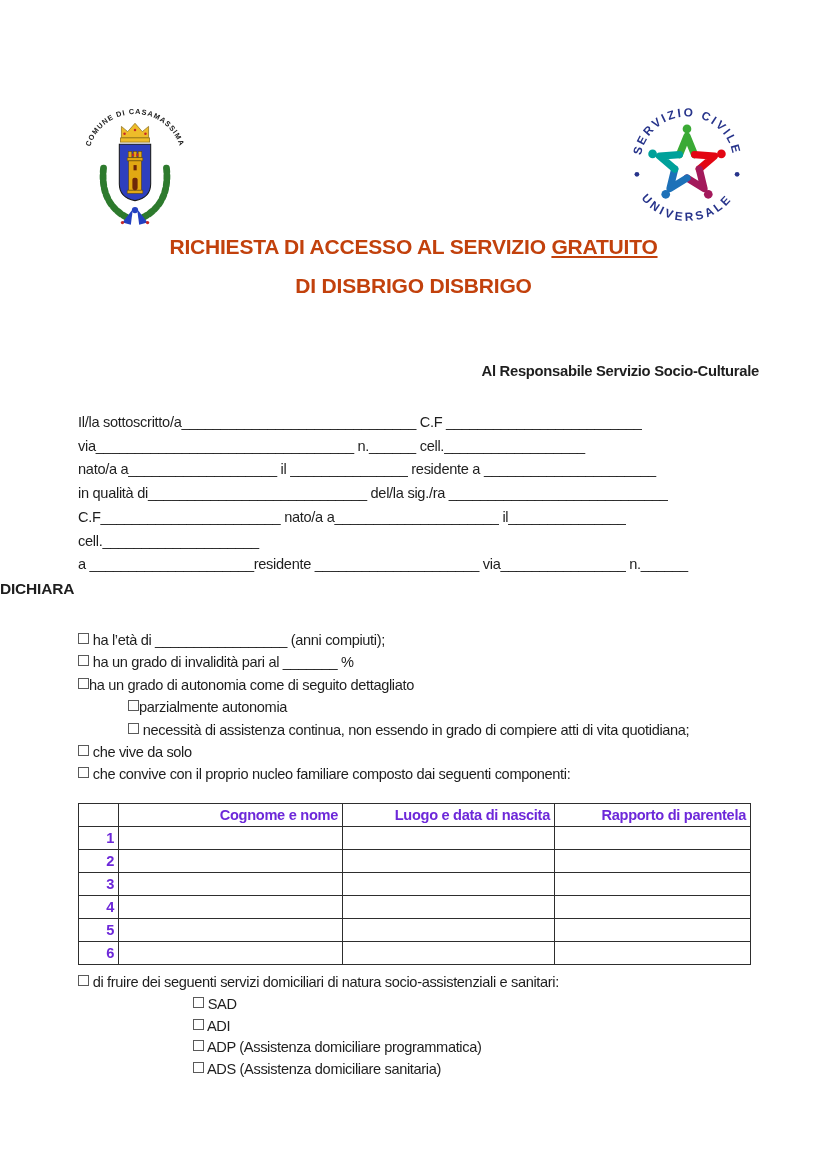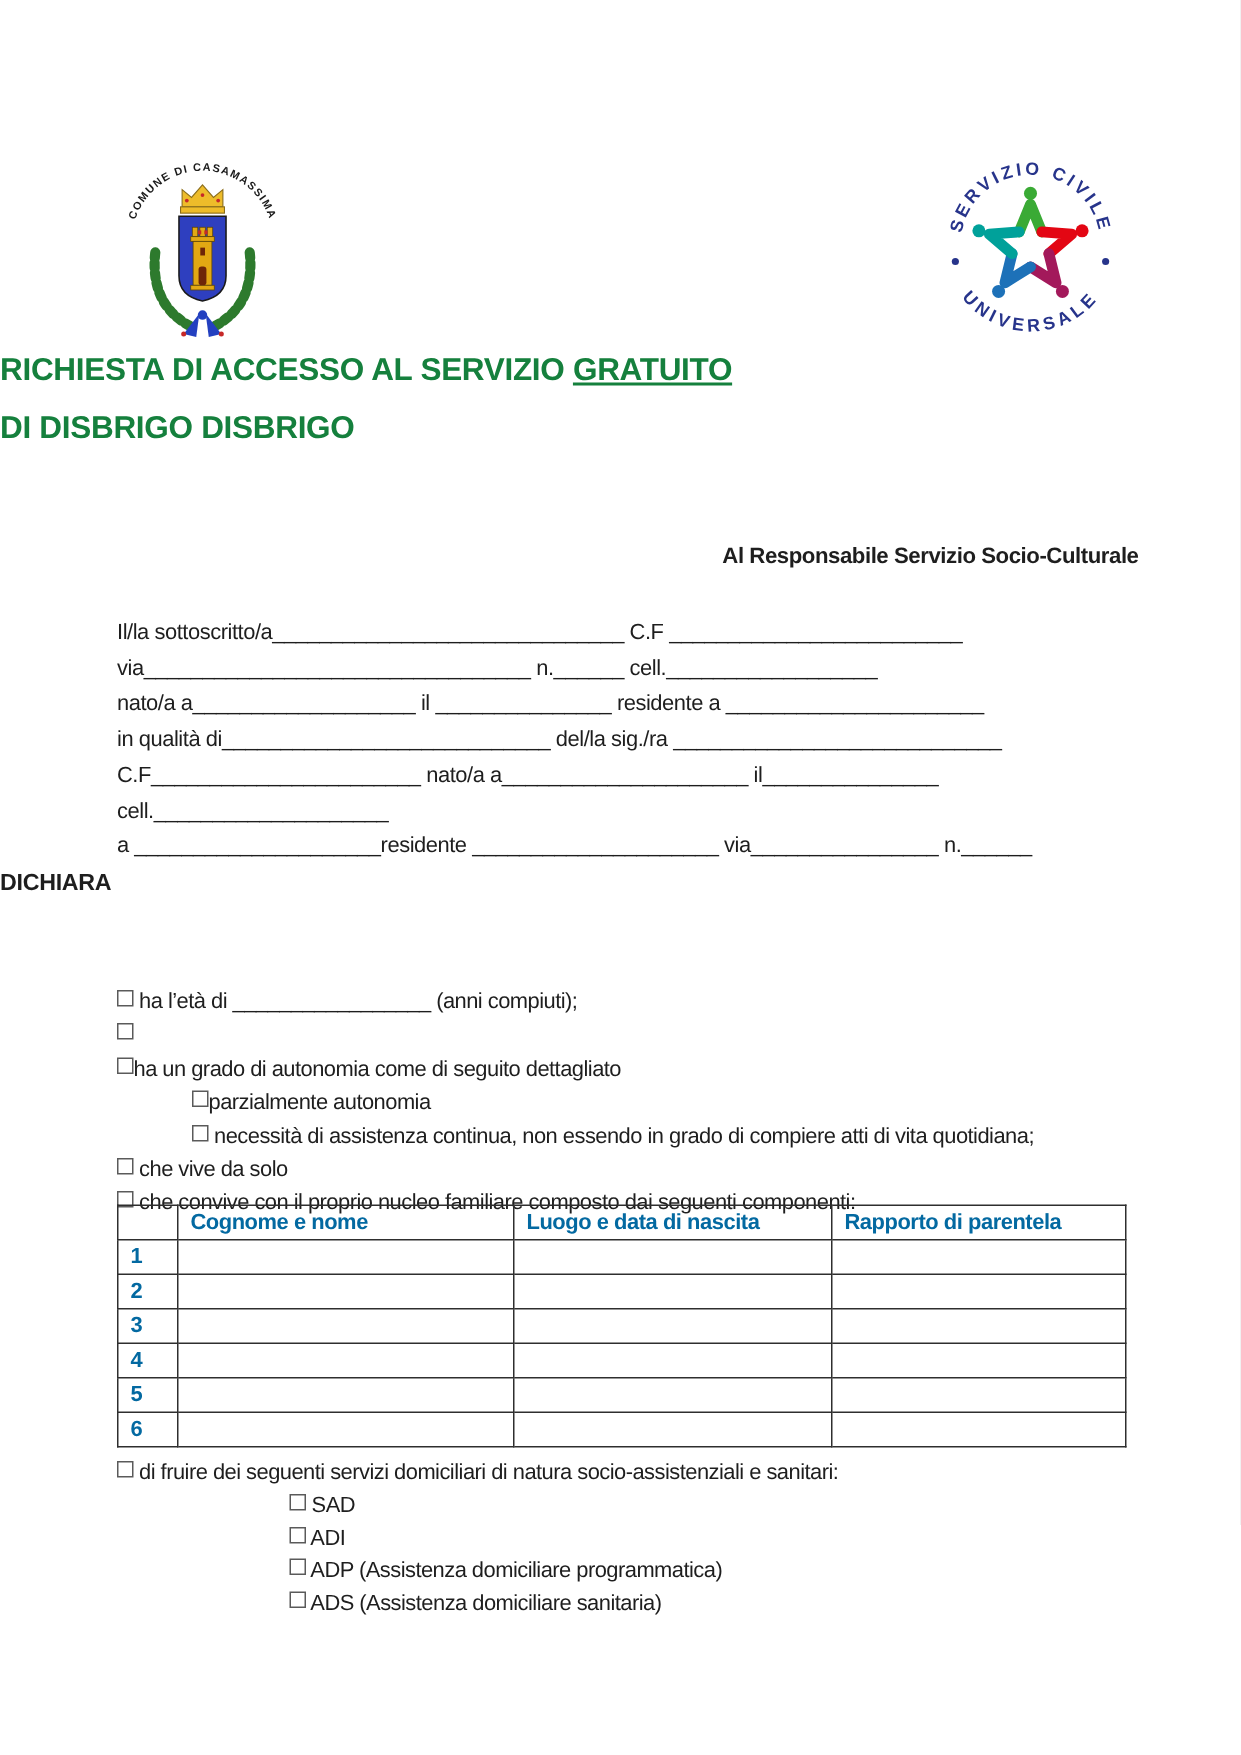--- a/index.html
+++ b/index.html
@@ -5,46 +5,46 @@
   html,body{margin:0;padding:0;background:#e8e8e8;}
   .page{
     position:relative;width:827px;height:1170px;background:#ffffff;margin:0 auto;
     font-family:"Liberation Sans","DejaVu Sans",sans-serif;color:#1e1e1e;overflow:hidden;
   }
   .abs{position:absolute;}
   
   .logo-left{left:82px;top:94px;width:106px;height:138px;}
   .logo-right{left:624px;top:100px;width:126px;height:126px;}
   
-  .title{top:227px;left:0;width:100%;text-align:left;font-size:21px;font-weight:700;
-         line-height:39px;letter-spacing:-0.2px;color:#15803d;}
+  .title{top:227px;left:0;width:100%;text-align:center;font-size:21px;font-weight:700;
+         line-height:39px;letter-spacing:-0.2px;color:#c2410c;}
   .title .u{text-decoration:underline;}
   
   .recipient{top:363px;right:68px;font-size:14.8px;font-weight:700;letter-spacing:-0.3px;}
   
   .formlines{top:411px;left:78px;width:700px;font-size:14.6px;line-height:23.7px;
              letter-spacing:-0.3px;}
   .fline{white-space:pre;}
   
   .dichiara{top:580px;left:0;width:100%;font-size:15.5px;font-weight:700;
             letter-spacing:-0.2px;}
   
-  .decl{top:629px;left:78px;width:700px;font-size:14.6px;line-height:22.4px;letter-spacing:-0.35px;margin-top:28px;}
+  .decl{top:629px;left:78px;width:700px;font-size:14.6px;line-height:22.4px;letter-spacing:-0.35px;}
   .services{top:972px;left:78px;width:700px;font-size:14.6px;line-height:21.8px;letter-spacing:-0.35px;}
   .drow{white-space:pre;}
   .indent-1{padding-left:50px;}
   .indent-2{padding-left:115px;}
   .lbl{white-space:pre;}
   .box{display:inline-block;width:9px;height:9px;border:1px solid #5a5a5a;
        vertical-align:1px;background:#fff;}
   
   table.fam{position:absolute;top:803px;left:78px;width:672px;border-collapse:collapse;
             font-size:14.6px;letter-spacing:-0.3px;table-layout:fixed;}
   table.fam th,table.fam td{border:1.6px solid #2e2e2e;height:20px;padding:1px 4px 1px 8px;
-            text-align:left;vertical-align:middle;font-weight:700;color:#0369a1;}
+            text-align:right;vertical-align:middle;font-weight:700;color:#6d28d9;}
   table.fam td.empty{font-weight:400;}
   col.c-num{width:40px;}
   col.c-a{width:224px;}
   col.c-b{width:212px;}
   col.c-c{width:196px;}
 </style>
 </head>
 <body>
 
 <div class="page">
@@ -150,21 +150,21 @@
     <div class="fline">in qualità di____________________________ del/la sig./ra ____________________________</div>
     <div class="fline">C.F_______________________ nato/a a_____________________ il_______________</div>
     <div class="fline">cell.____________________</div>
     <div class="fline">a _____________________residente _____________________ via________________ n.______</div>
   </div>
 
   <div class="abs dichiara">DICHIARA</div>
 
   <div class="abs decl">
     <div class="drow"><span class="box"></span><span class="lbl"> ha l’età di _________________ (anni compiuti);</span></div>
-    <div class="drow"><span class="box"></span></div>
+    <div class="drow"><span class="box"></span><span class="lbl"> ha un grado di invalidità pari al _______ %</span></div>
     <div class="drow"><span class="box"></span><span class="lbl">ha un grado di autonomia come di seguito dettagliato</span></div>
     <div class="drow indent-1"><span class="box"></span><span class="lbl">parzialmente autonomia</span></div>
     <div class="drow indent-1"><span class="box"></span><span class="lbl"> necessità di assistenza continua, non essendo in grado di compiere atti di vita quotidiana;</span></div>
     <div class="drow"><span class="box"></span><span class="lbl"> che vive da solo</span></div>
     <div class="drow"><span class="box"></span><span class="lbl"> che convive con il proprio nucleo familiare composto dai seguenti componenti:</span></div>
   </div>
 
   <table class="fam">
     <colgroup>
         <col class="c-num">

